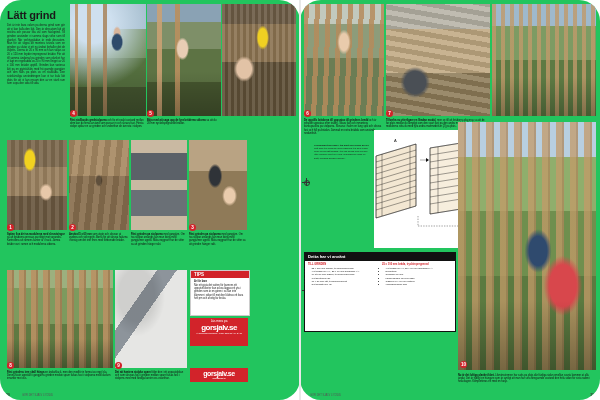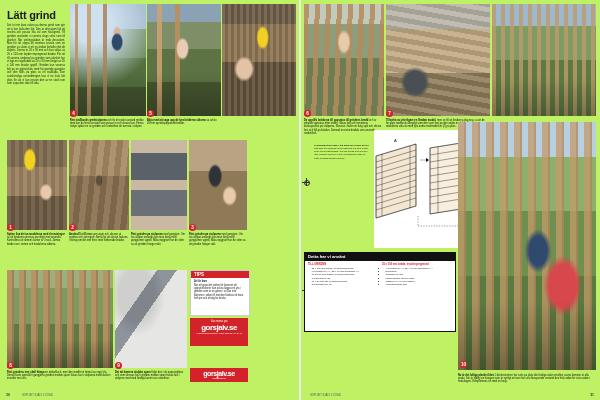--- a/index.html
+++ b/index.html
@@ -3,21 +3,21 @@
 <meta charset="utf-8">
 <style>
   html,body{margin:0;padding:0;}
   body{
     width:600px;height:400px;overflow:hidden;
     background:#ffffff;
     font-family:"Liberation Sans", sans-serif;
     color:#1a1a1a;
   }
   .spread{position:relative;width:600px;height:400px;display:flex;}
-  .page{position:relative;width:300px;height:400px;background:#bef264;overflow:hidden;}
+  .page{position:relative;width:300px;height:400px;background:#22c55e;overflow:hidden;border-radius:21px;}
   .page.left{padding:0;}
   .gutter{position:absolute;left:299px;top:0;width:2px;height:400px;background:#e8e8e8;z-index:5;}
 
   
   .photo{position:absolute;overflow:hidden;background:#8c9a8a;}
   .photo .ph{position:absolute;inset:0;}
   .cap{position:absolute;font-size:2.6px;line-height:1.25;color:#111;}
   .cap b{font-weight:bold;}
   .num{position:absolute;width:7px;height:7px;border-radius:50%;background:#d2232a;color:#fff;
        font-size:4.6px;font-weight:bold;display:flex;align-items:center;justify-content:center;z-index:3;}

